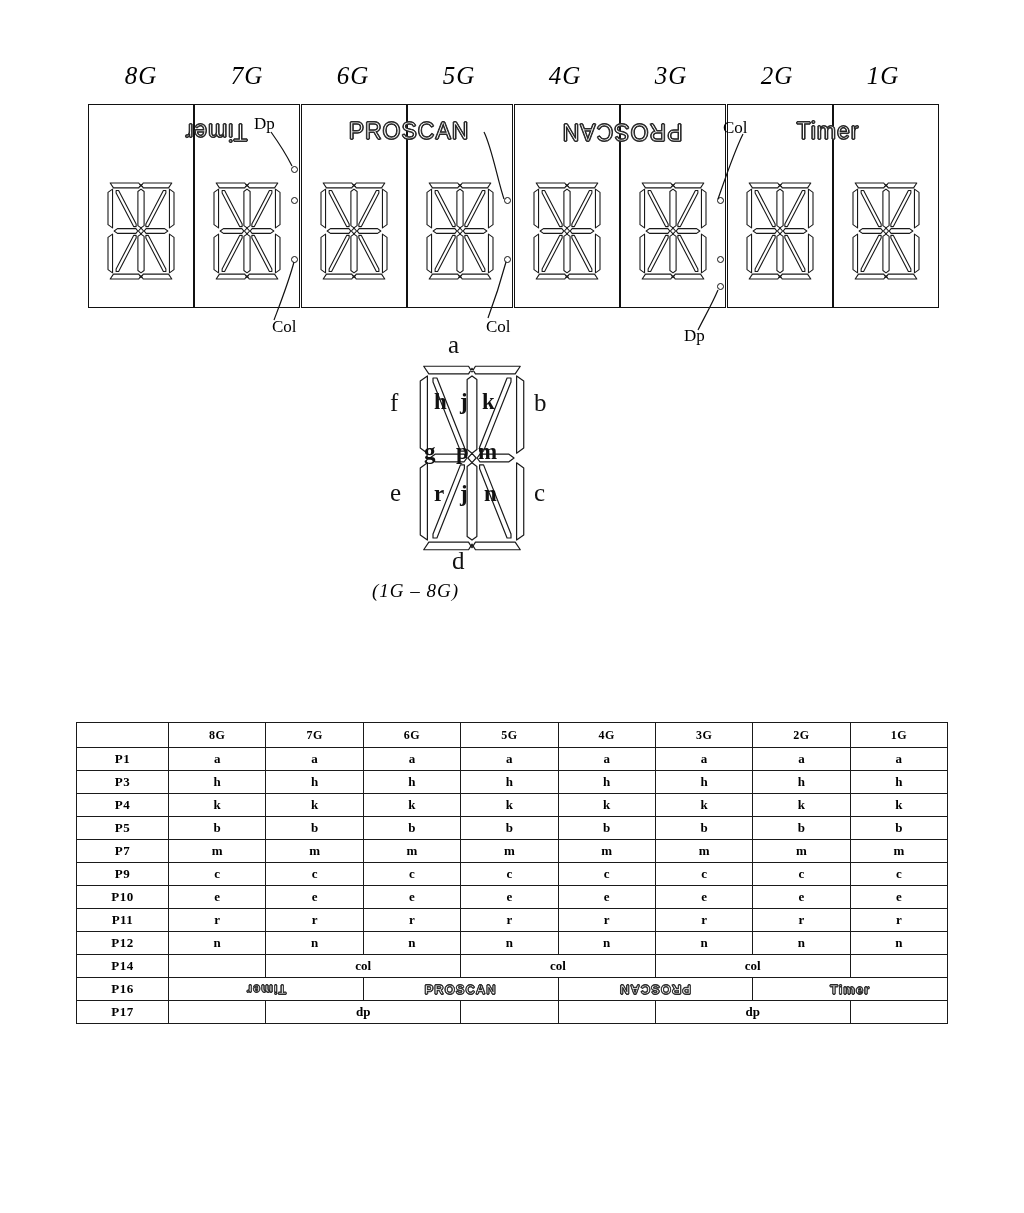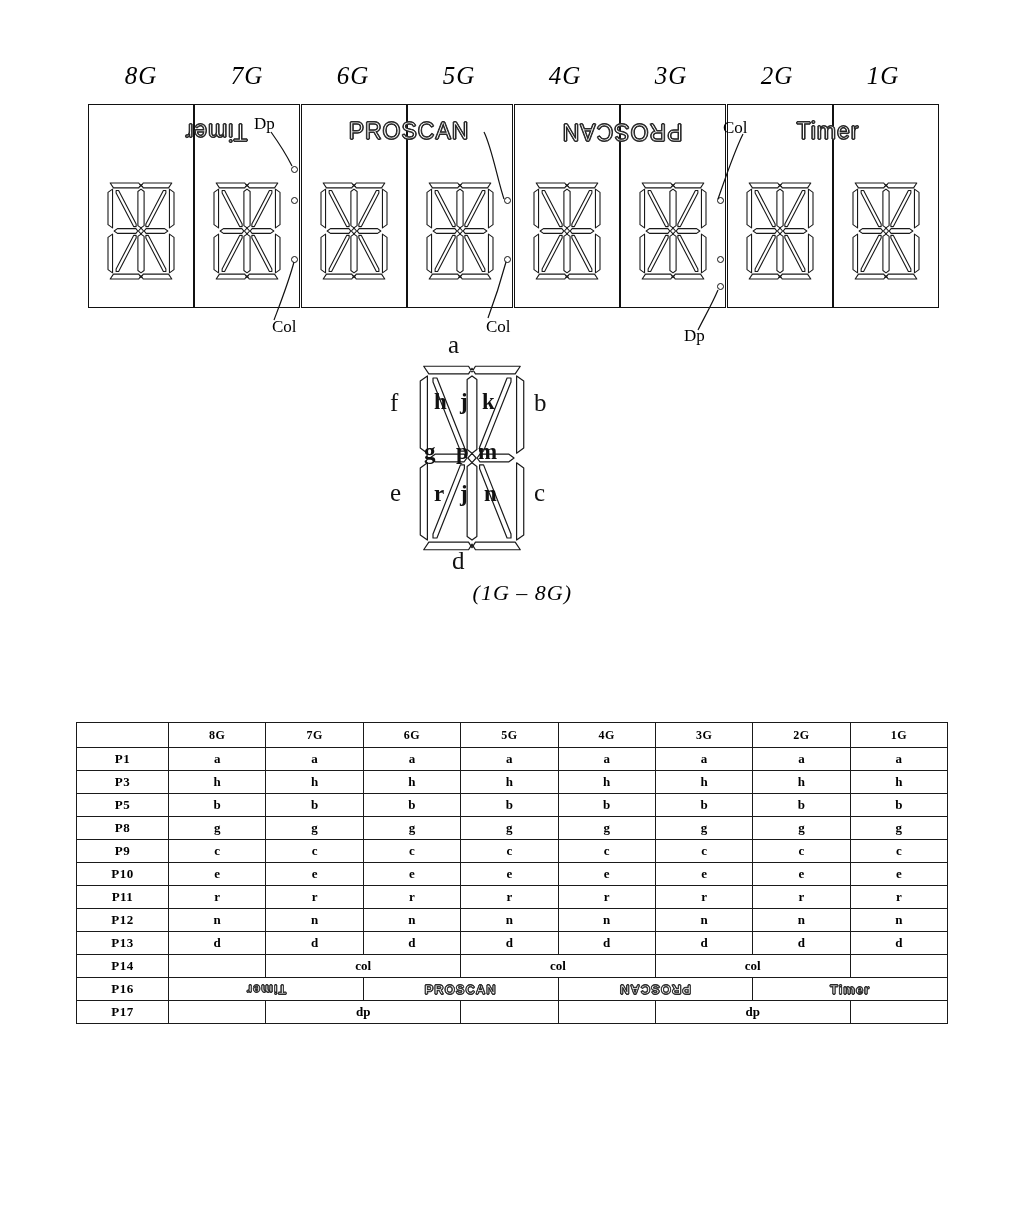--- a/index.html
+++ b/index.html
@@ -140,24 +140,24 @@
     font-size: 25px;
     line-height: 1;
     color: #111;
   }
   .seg-name.small { font-size: 23px; font-weight: bold; }
   .map-caption {
     position: absolute;
     left: 0;
     top: 248px;
     width: 200px;
-    text-align: right;
+    text-align: left;
     font-family: "Liberation Serif", serif;
     font-style: italic;
-    font-size: 22px;
+    font-size: 19px;
     letter-spacing: 1px;
   }
 
   
   #pin-table-wrap {
     position: absolute;
     left: 76px;
     top: 722px;
     width: 872px;
   }
@@ -518,40 +518,51 @@
           <td class="seg-val">h</td>
           <td class="seg-val">h</td>
           <td class="seg-val">h</td>
           <td class="seg-val">h</td>
           <td class="seg-val">h</td>
           <td class="seg-val">h</td>
           <td class="seg-val">h</td>
           <td class="seg-val">h</td>
         </tr>
         <tr>
+          <td class="pin-id">P4</td>
+          <td class="seg-val">k</td>
+          <td class="seg-val">k</td>
+          <td class="seg-val">k</td>
+          <td class="seg-val">k</td>
+          <td class="seg-val">k</td>
+          <td class="seg-val">k</td>
+          <td class="seg-val">k</td>
+          <td class="seg-val">k</td>
+        </tr>
+        <tr>
           <td class="pin-id">P5</td>
           <td class="seg-val">b</td>
           <td class="seg-val">b</td>
           <td class="seg-val">b</td>
           <td class="seg-val">b</td>
           <td class="seg-val">b</td>
           <td class="seg-val">b</td>
           <td class="seg-val">b</td>
           <td class="seg-val">b</td>
         </tr>
         <tr>
-          <td class="pin-id">P8</td>
-          <td class="seg-val">g</td>
-          <td class="seg-val">g</td>
-          <td class="seg-val">g</td>
-          <td class="seg-val">g</td>
-          <td class="seg-val">g</td>
-          <td class="seg-val">g</td>
-          <td class="seg-val">g</td>
-          <td class="seg-val">g</td>
+          <td class="pin-id">P7</td>
+          <td class="seg-val">m</td>
+          <td class="seg-val">m</td>
+          <td class="seg-val">m</td>
+          <td class="seg-val">m</td>
+          <td class="seg-val">m</td>
+          <td class="seg-val">m</td>
+          <td class="seg-val">m</td>
+          <td class="seg-val">m</td>
         </tr>
         <tr>
           <td class="pin-id">P9</td>
           <td class="seg-val">c</td>
           <td class="seg-val">c</td>
           <td class="seg-val">c</td>
           <td class="seg-val">c</td>
           <td class="seg-val">c</td>
           <td class="seg-val">c</td>
           <td class="seg-val">c</td>
@@ -582,31 +593,20 @@
         <tr>
           <td class="pin-id">P12</td>
           <td class="seg-val">n</td>
           <td class="seg-val">n</td>
           <td class="seg-val">n</td>
           <td class="seg-val">n</td>
           <td class="seg-val">n</td>
           <td class="seg-val">n</td>
           <td class="seg-val">n</td>
           <td class="seg-val">n</td>
-        </tr>
-        <tr>
-          <td class="pin-id">P13</td>
-          <td class="seg-val">d</td>
-          <td class="seg-val">d</td>
-          <td class="seg-val">d</td>
-          <td class="seg-val">d</td>
-          <td class="seg-val">d</td>
-          <td class="seg-val">d</td>
-          <td class="seg-val">d</td>
-          <td class="seg-val">d</td>
         </tr>
         <tr>
           <td class="pin-id">P14</td>
           <td colspan="1" class="diag"></td>
           <td colspan="2" class="seg-val">col</td>
           <td colspan="2" class="seg-val">col</td>
           <td colspan="2" class="seg-val">col</td>
           <td colspan="1" class="diag"></td>
         </tr>
         <tr>

